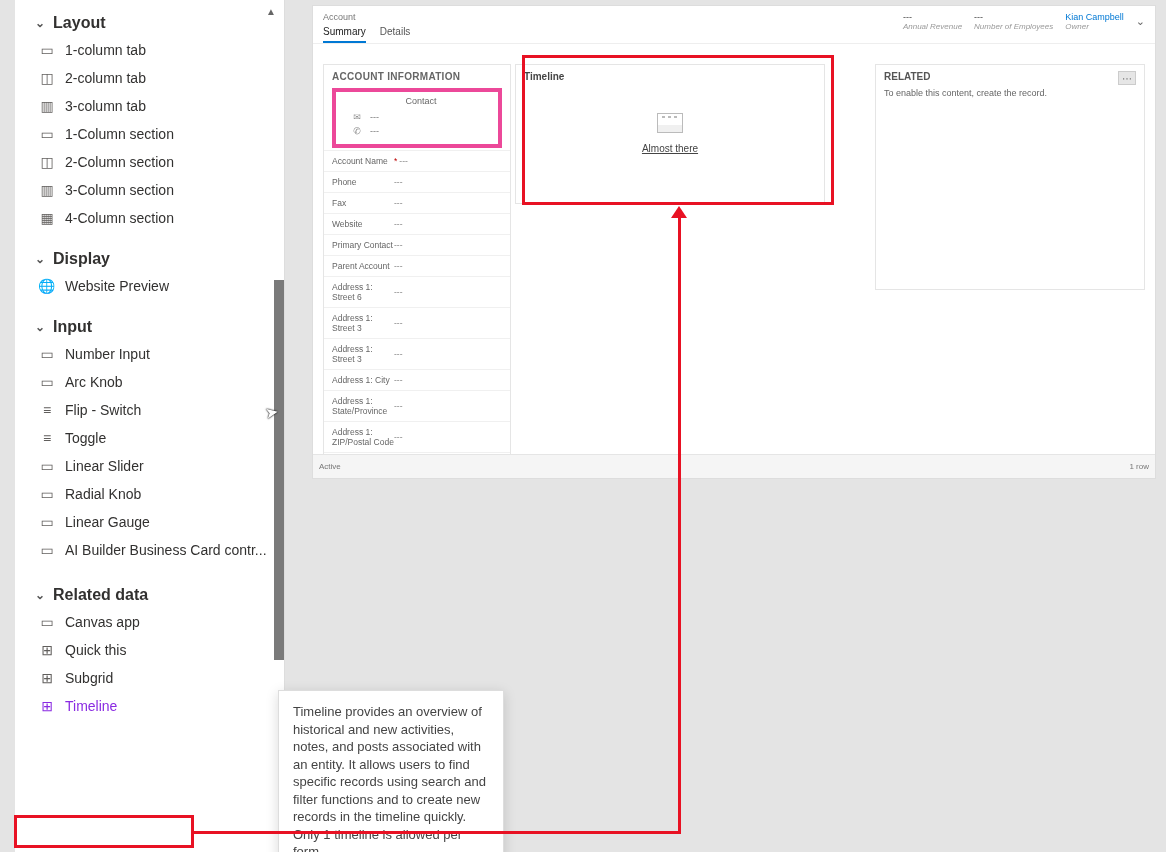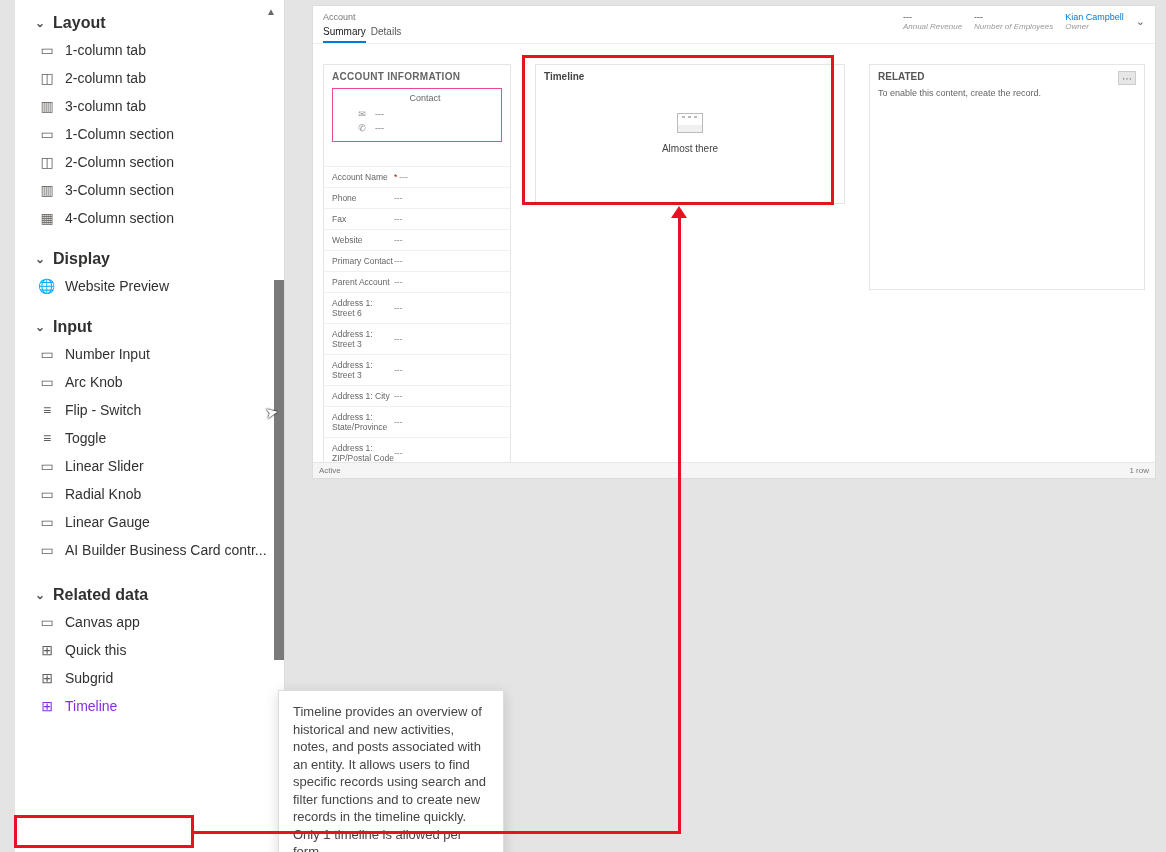--- a/index.html
+++ b/index.html
@@ -120,49 +120,49 @@
     position: absolute; right: 10px; top: 6px;
     display:flex; gap:12px; font-size:9px; color:#888;
     align-items:flex-end;
   }
   .cv-owner .col { display:flex; flex-direction:column; align-items:flex-start; }
   .cv-owner .val { color:#444; }
   .cv-owner .lbl { font-size:8px; color:#999;font-style:italic; }
   .cv-owner .owner-name { color: var(--accent); }
   .cv-owner .chev { font-size:11px; color:#666; align-self:center;}
   .cv-tabs {
-    display:flex; gap:5px;
+    display:flex; gap:14px;
     padding: 2px 10px 0 10px;
     font-size:10px;
     border-bottom: 1px solid #eee;
   }
   .cv-tab { padding-bottom:4px; color:#555; cursor:pointer;}
   .cv-tab.active { border-bottom:2px solid var(--accent); color:#222; }
 
   .cv-body {
     position:absolute;
     left: 10px; right:10px; top: 58px; bottom: 14px;
-    display:flex; gap:24px;
+    display:flex; gap:4px;
   }
   .cv-col {
     border:1px solid #e5e5e5;
     background:#fff;
     flex:1;
     position:relative;
     overflow:hidden;
   }
   .cv-col.left  { flex:0 0 188px; }
   .cv-col.mid   { flex:0 0 310px; border:none; }
-  .cv-col.right { flex:1; }
+  .cv-col.right { flex:1;margin-left:46px; }
 
   .sec-label { font-size:10px; font-weight:600; color:#666; padding:6px 8px; letter-spacing:0.3px; }
   .contact-box {
-    border:1px solid #ec4899;
-    margin: 0 8px 24px 8px;
-    padding: 4px 8px 8px 24px;
+    border:4px solid #ec4899;
+    margin: 0 8px 2px 8px;
+    padding: 4px 8px 8px 16px;
     font-size:9px; color:#777;
   }
   .contact-box .ttl { text-align:center; font-size:9px; color:#666; margin-bottom:6px;}
   .contact-row { display:flex; gap:8px; align-items:center; font-size:9px; margin-top:4px;}
   .contact-row .ci { width:10px; text-align:center; color:#888;}
   .field-row {
     display:flex; align-items:center;
     border-top:1px solid #f0f0f0;
     padding: 5px 8px;
     font-size:8.5px;
@@ -185,30 +185,30 @@
   }
   .tl-center .img {
     width:26px; height:20px; border:1px solid #bbb;
     position:relative; margin-bottom:10px;
     background: linear-gradient(#fff 60%,#f0f0f0 60%);
   }
   .tl-center .img::before {
     content:""; position:absolute; left:4px; right:4px; top:2px; height:2px;
     background: repeating-linear-gradient(90deg,#bbb 0 3px,transparent 3px 6px);
   }
-  .tl-center .txt { font-size:10px; color:#444; }
+  .tl-center .txt { font-size:10px; color:#444;text-decoration:underline; }
 
   .rel-ttl { font-size:10px; font-weight:600; color:#555; padding:6px 8px;}
   .rel-msg { font-size:9px; color:#666; padding:0 8px;}
   .rel-btn { position:absolute; right:8px; top:6px; width:18px; height:14px;
              background:#e6e6e6; border:1px solid #ccc; font-size:10px;
              display:flex; align-items:center; justify-content:center; color:#666;}
 
   .cv-footer {
-    position:absolute; left:0; right:0; bottom:0; height:16px;
+    position:absolute; left:0; right:0; bottom:0; height:24px;
     background:#f5f5f5; border-top:1px solid #e5e5e5;
     font-size:8px; color:#777;
     display:flex; align-items:center; padding:0 6px;
     justify-content:space-between;
   }
 
   
   .tooltip {
     position:absolute;
     left: 278px; top: 690px;

